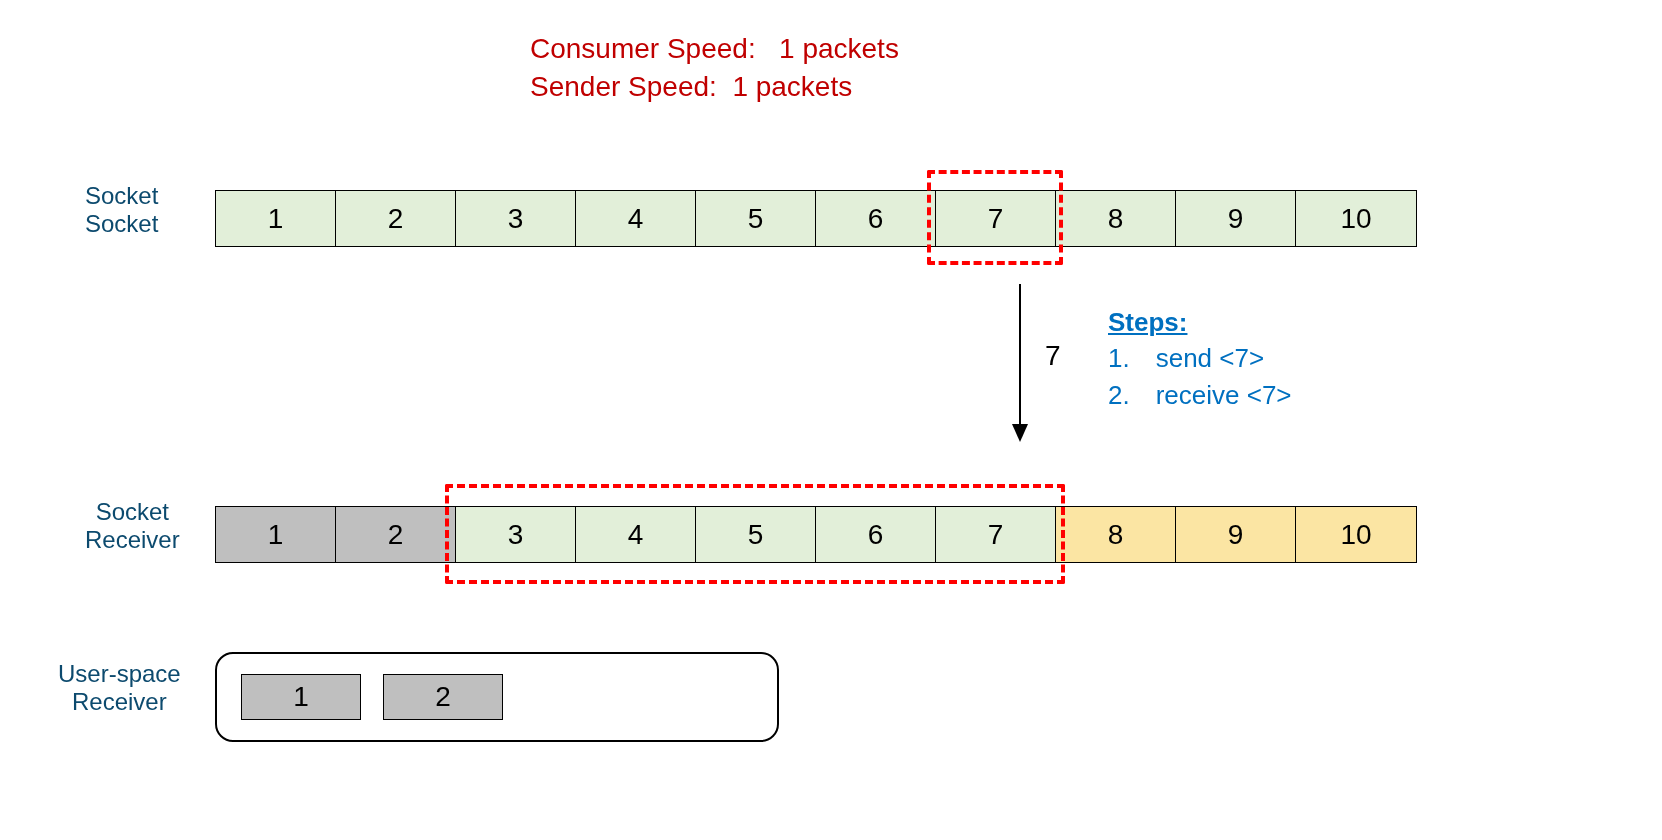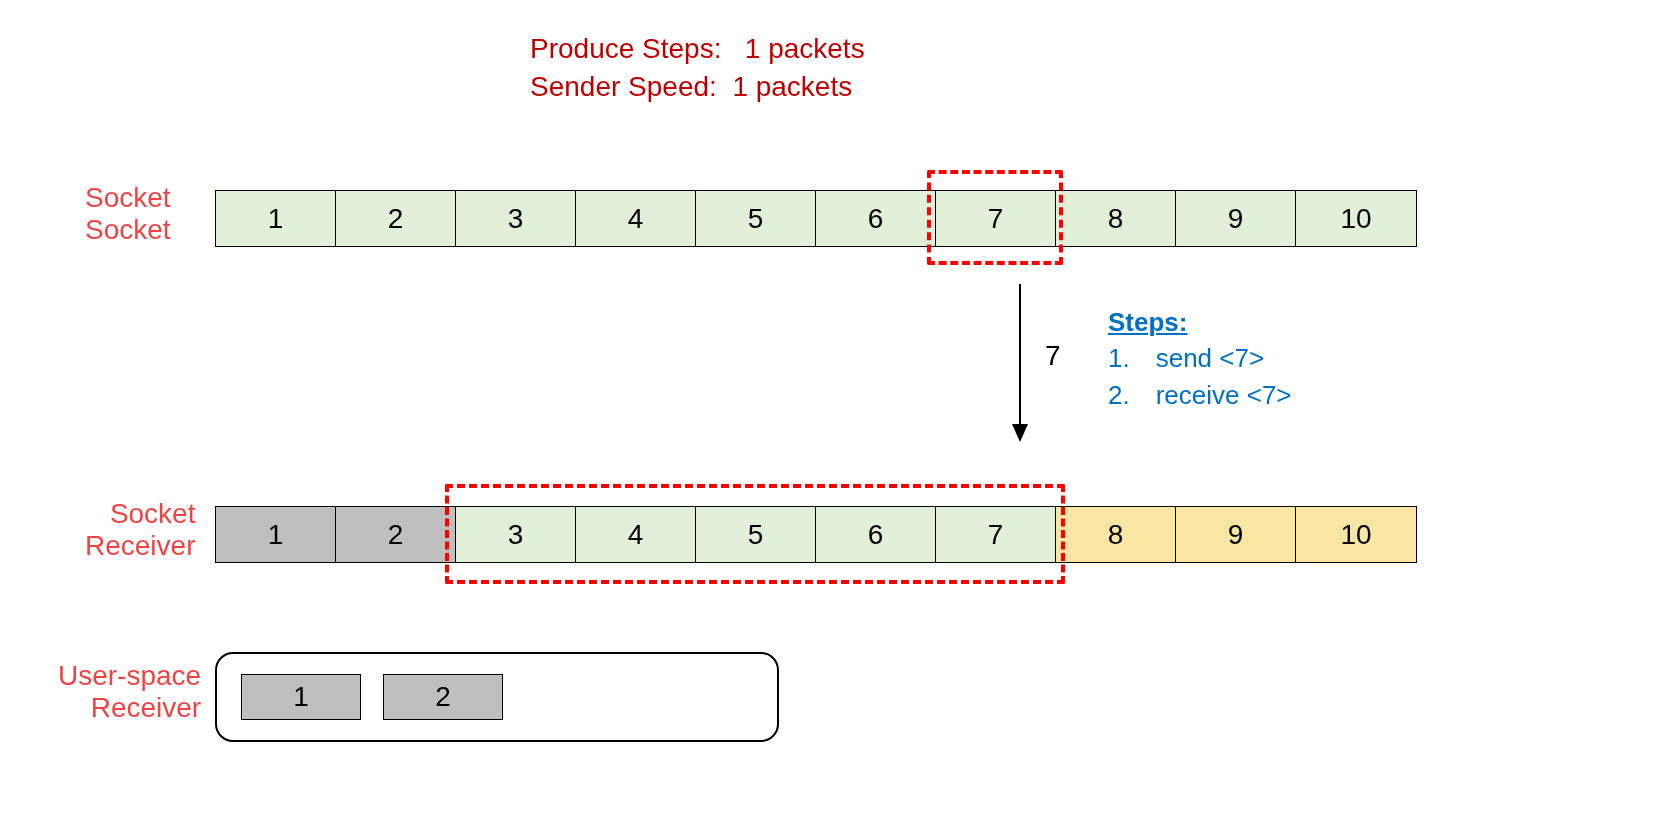--- a/index.html
+++ b/index.html
@@ -14,23 +14,23 @@
       position: absolute;
       left: 530px;
       top: 30px;
       color: #c00000;
       font-size: 28px;
       line-height: 1.35;
     }
     .speeds .row { white-space: pre; }
     .label {
       position: absolute;
-      font-size: 28px;
-      color: #ef4444;
-      text-align: right;
+      font-size: 24px;
+      color: #0c4a6e;
+      text-align: center;
     }
     .buffer {
       position: absolute;
       display: flex;
       border: 1px solid #000;
     }
     .cell {
       width: 120px;
       height: 55px;
       border-right: 1px solid #000;
@@ -89,21 +89,21 @@
       border: 1px solid #000;
       text-align: center;
       line-height: 44px;
       font-size: 28px;
     }
   </style>
 </head>
 <body>
 
 <div class="speeds">
-  <div class="row"><span>Produce Steps:</span>   <span>1 packets</span></div>
+  <div class="row"><span>Consumer Speed:</span>   <span>1 packets</span></div>
   <div class="row"><span>Sender Speed:</span>  <span>1 packets</span></div>
 </div>
 
 <div class="label" style="left:85px; top:182px;">
   <div>Socket</div>
   <div>Socket</div>
 </div>
 
 <div class="buffer" style="left:215px; top:190px;" id="sender-buffer">
     <div class="cell green">1</div>

